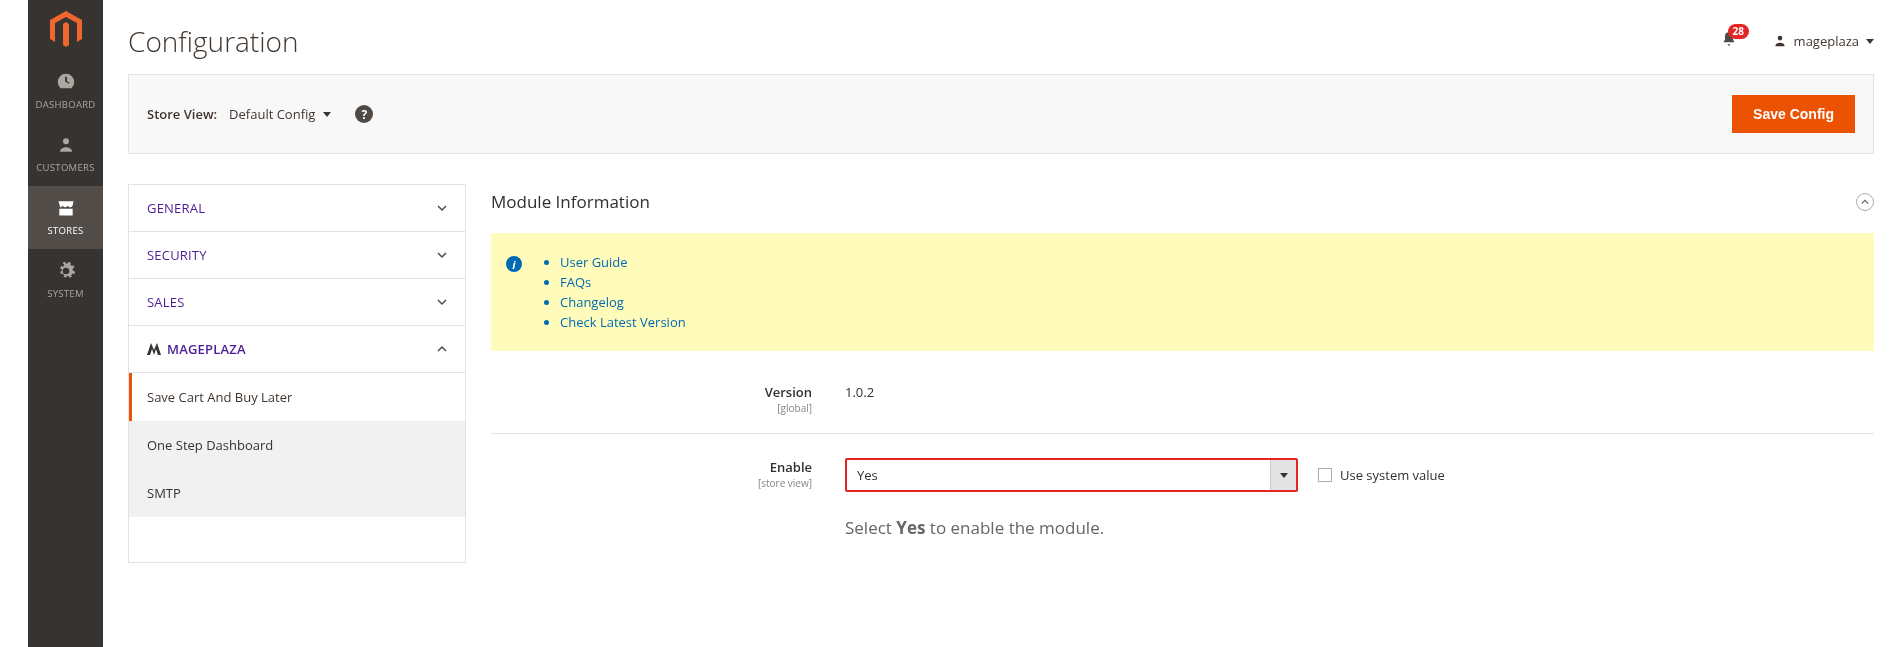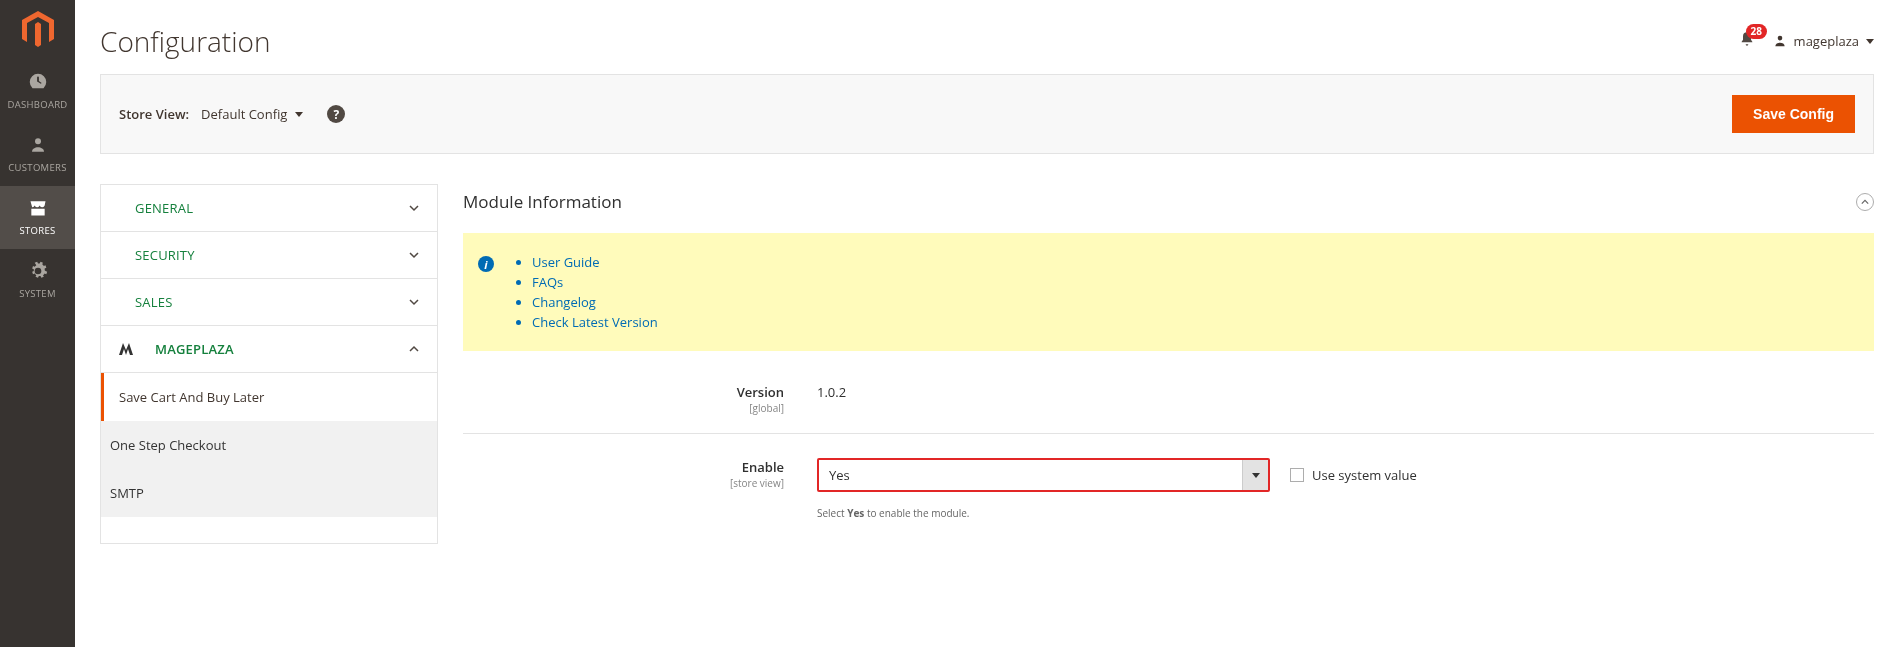--- a/index.html
+++ b/index.html
@@ -1,32 +1,32 @@
 <!DOCTYPE html>
 <html><head>
 <meta charset="utf-8">
 <style>
 * { box-sizing: border-box; margin: 0; padding: 0; }
 body { font-family: 'Open Sans', Helvetica, Arial, sans-serif; font-size: 13px; color: #333; background: #fff; }
 .app { display: flex; min-height: 647px; }
 
 
-.sidebar { width: 75px; background: #373330; display: flex; flex-direction: column; align-items: center; }
+.sidebar { width: 75px; background: #373330; display: flex; flex-direction: column; align-items: center; margin-left: 28px; }
 .logo { width: 75px; height: 60px; display: flex; align-items: center; justify-content: center; }
 .logo svg { width: 32px; height: 38px; }
 .side-item { width: 75px; padding: 10px 0 12px; display: flex; flex-direction: column; align-items: center; cursor: pointer; color: #aaa6a0; }
 .side-item.active { background: #524d49; color: #fff; }
 .side-item .ico { font-size: 20px; height: 24px; display:flex; align-items:center; justify-content:center; }
 .side-item .lbl { font-size: 9.5px; letter-spacing: 0.3px; margin-top: 4px; text-transform: uppercase; }
 
 
 .main { flex: 1; padding: 0 25px; min-width: 0; }
 .topbar { display: flex; align-items: center; padding: 22px 0 14px; }
 .page-title { font-size: 28px; font-weight: 300; color: #41362f; flex: 1; }
-.top-actions { display: flex; align-items: center; gap: 18px; }
+.top-actions { display: flex; align-items: center; gap: 36px; }
 .notif { position: relative; cursor: pointer; }
 .notif svg { width: 16px; height: 18px; fill: #514943; }
 .badge { position: absolute; top: -6px; left: 7px; background: #e22626; color: #fff; font-size: 10px; font-weight: 700; border-radius: 9px; padding: 1px 5px; line-height: 13px; }
 .admin-user { display: flex; align-items: center; gap: 7px; cursor: pointer; color: #41362f; font-size: 13px; }
 .admin-user svg { width: 14px; height: 16px; fill: #41362f; }
 .caret-down { width: 0; height: 0; border-left: 4px solid transparent; border-right: 4px solid transparent; border-top: 5px solid #41362f; }
 
 
 .storebar { background: #f8f8f8; border: 1px solid #e3e3e3; display: flex; align-items: center; padding: 20px 18px; margin-bottom: 30px; }
 .storebar-left { display: flex; align-items: center; gap: 12px; }
@@ -34,29 +34,29 @@
 .sv-select { display: flex; align-items: center; gap: 8px; font-size: 13px; color: #41362f; cursor: pointer; }
 .help-ico { width: 18px; height: 18px; border-radius: 50%; background: #514943; color: #fff; display:flex; align-items:center; justify-content:center; font-size: 12px; font-weight: 700; cursor: pointer; margin-left: 12px; }
 .storebar-spacer { flex: 1; }
 .btn-primary { background: #eb5202; color: #fff; border: 1px solid #eb5202; padding: 10px 20px; font-size: 14px; font-weight: 600; cursor: pointer; }
 
 
 .content { display: flex; gap: 25px; }
 .config-nav { width: 338px; flex-shrink: 0; border: 1px solid #e3e3e3; }
 .nav-section { border-bottom: 1px solid #e3e3e3; padding: 14px 18px; display: flex; align-items: center; cursor: pointer; }
 .nav-section:last-child { border-bottom: none; }
-.nav-section .title { flex: 1; font-size: 13px; color: #15803d; letter-spacing: 0.2px; margin-left: 16px; }
+.nav-section .title { flex: 1; font-size: 13px; color: #4c1d95; letter-spacing: 0.2px; }
 .nav-section.uppercase .title { text-transform: uppercase; }
 .nav-section.brand .title { font-weight: 600; }
 .brand-ico { margin-right: 6px; display:inline-flex; align-items:center; }
 .brand-ico svg { width: 14px; height: 12px; }
 .chev { width: 10px; display: flex; justify-content: center; }
 .chev svg { width: 10px; height: 10px; fill: #514943; }
 .subitems { background: #f1f1f1; }
-.subitem { padding: 15px 9px; font-size: 13px; color: #333; cursor: pointer; }
+.subitem { padding: 15px 18px; font-size: 13px; color: #333; cursor: pointer; }
 .subitem.active { background: #fff; border-left: 3px solid #eb5202; padding-left: 15px; font-weight: 400; color: #41362f; }
 
 
 .panel { flex: 1; min-width: 0; }
 .section-head { display: flex; align-items: center; padding: 6px 0 20px; cursor: pointer; }
 .section-head .stitle { flex: 1; font-size: 17px; color: #303030; }
 .collapse-circle { width: 18px; height: 18px; border: 1px solid #adadad; border-radius: 50%; display:flex; align-items:center; justify-content:center; }
 .collapse-circle svg { width: 8px; height: 8px; }
 
 .info-box { background: #fffbbb; border: 1px solid #fffbbb; display: flex; padding: 18px 14px; margin-bottom: 28px; align-items: flex-start; }
@@ -71,21 +71,21 @@
 .field-scope { font-size: 10px; color: #858585; text-align: right; }
 .field-val { flex: 1; font-size: 13px; color: #303030; }
 
 .select-wrap { border: 2px solid #e22626; border-radius: 2px; display: flex; width: 453px; background: #fff; }
 .select-wrap .sel-text { flex: 1; padding: 6px 10px; font-size: 13px; color: #303030; }
 .select-wrap .sel-arrow { width: 26px; background: #e3e3e3; display:flex; align-items:center; justify-content:center; border-left: 1px solid #ccc; }
 .select-wrap .sel-arrow .tri { width:0; height:0; border-left:4px solid transparent; border-right:4px solid transparent; border-top:5px solid #333; }
 .checkbox-wrap { display: flex; align-items: center; gap: 8px; margin-left: 20px; font-size: 13px; color: #303030; cursor: pointer; }
 .checkbox-wrap .cb { width: 14px; height: 14px; border: 1px solid #adadad; background: #fff; }
 .after-select { display: flex; align-items: center; }
-.help-text { font-size: 10px; color: #666; margin-top: 14px; }
+.help-text { font-size: 17px; color: #666; margin-top: 24px; }
 .help-text b { font-weight: 700; }
 </style>
 </head>
 <body>
 
 <div class="app">
   <div class="sidebar">
     <div class="logo">
       <svg viewBox="0 0 32 38">
           <path fill="#ef672f" d="M16 0 L32 9 L32 28 L27 31 L27 12 L16 6 L5 12 L5 31 L0 28 L0 9 Z M13 13 L13 34 L16 36 L19 34 L19 13 L16 11 Z"></path>
@@ -194,21 +194,21 @@
             </span>
           <span class="title">Mageplaza</span>
           <span class="chev">
               <svg viewBox="0 0 10 10">
                 <path d="M1 7l4-4 4 4" stroke="#514943" stroke-width="1.5" fill="none"></path>
               </svg>
             </span>
         </div>
         <div class="subitems">
           <div class="subitem active">Save Cart And Buy Later</div>
-          <div class="subitem">One Step Checkout</div>
+          <div class="subitem">One Step Dashboard</div>
           <div class="subitem">SMTP</div>
         </div>
       </div>
 
       <div class="panel">
         <div class="section-head">
           <span class="stitle">Module Information</span>
           <span class="collapse-circle">
               <svg viewBox="0 0 10 10">
                 <path d="M1 7l4-4 4 4" stroke="#666" stroke-width="1.5" fill="none"></path>

